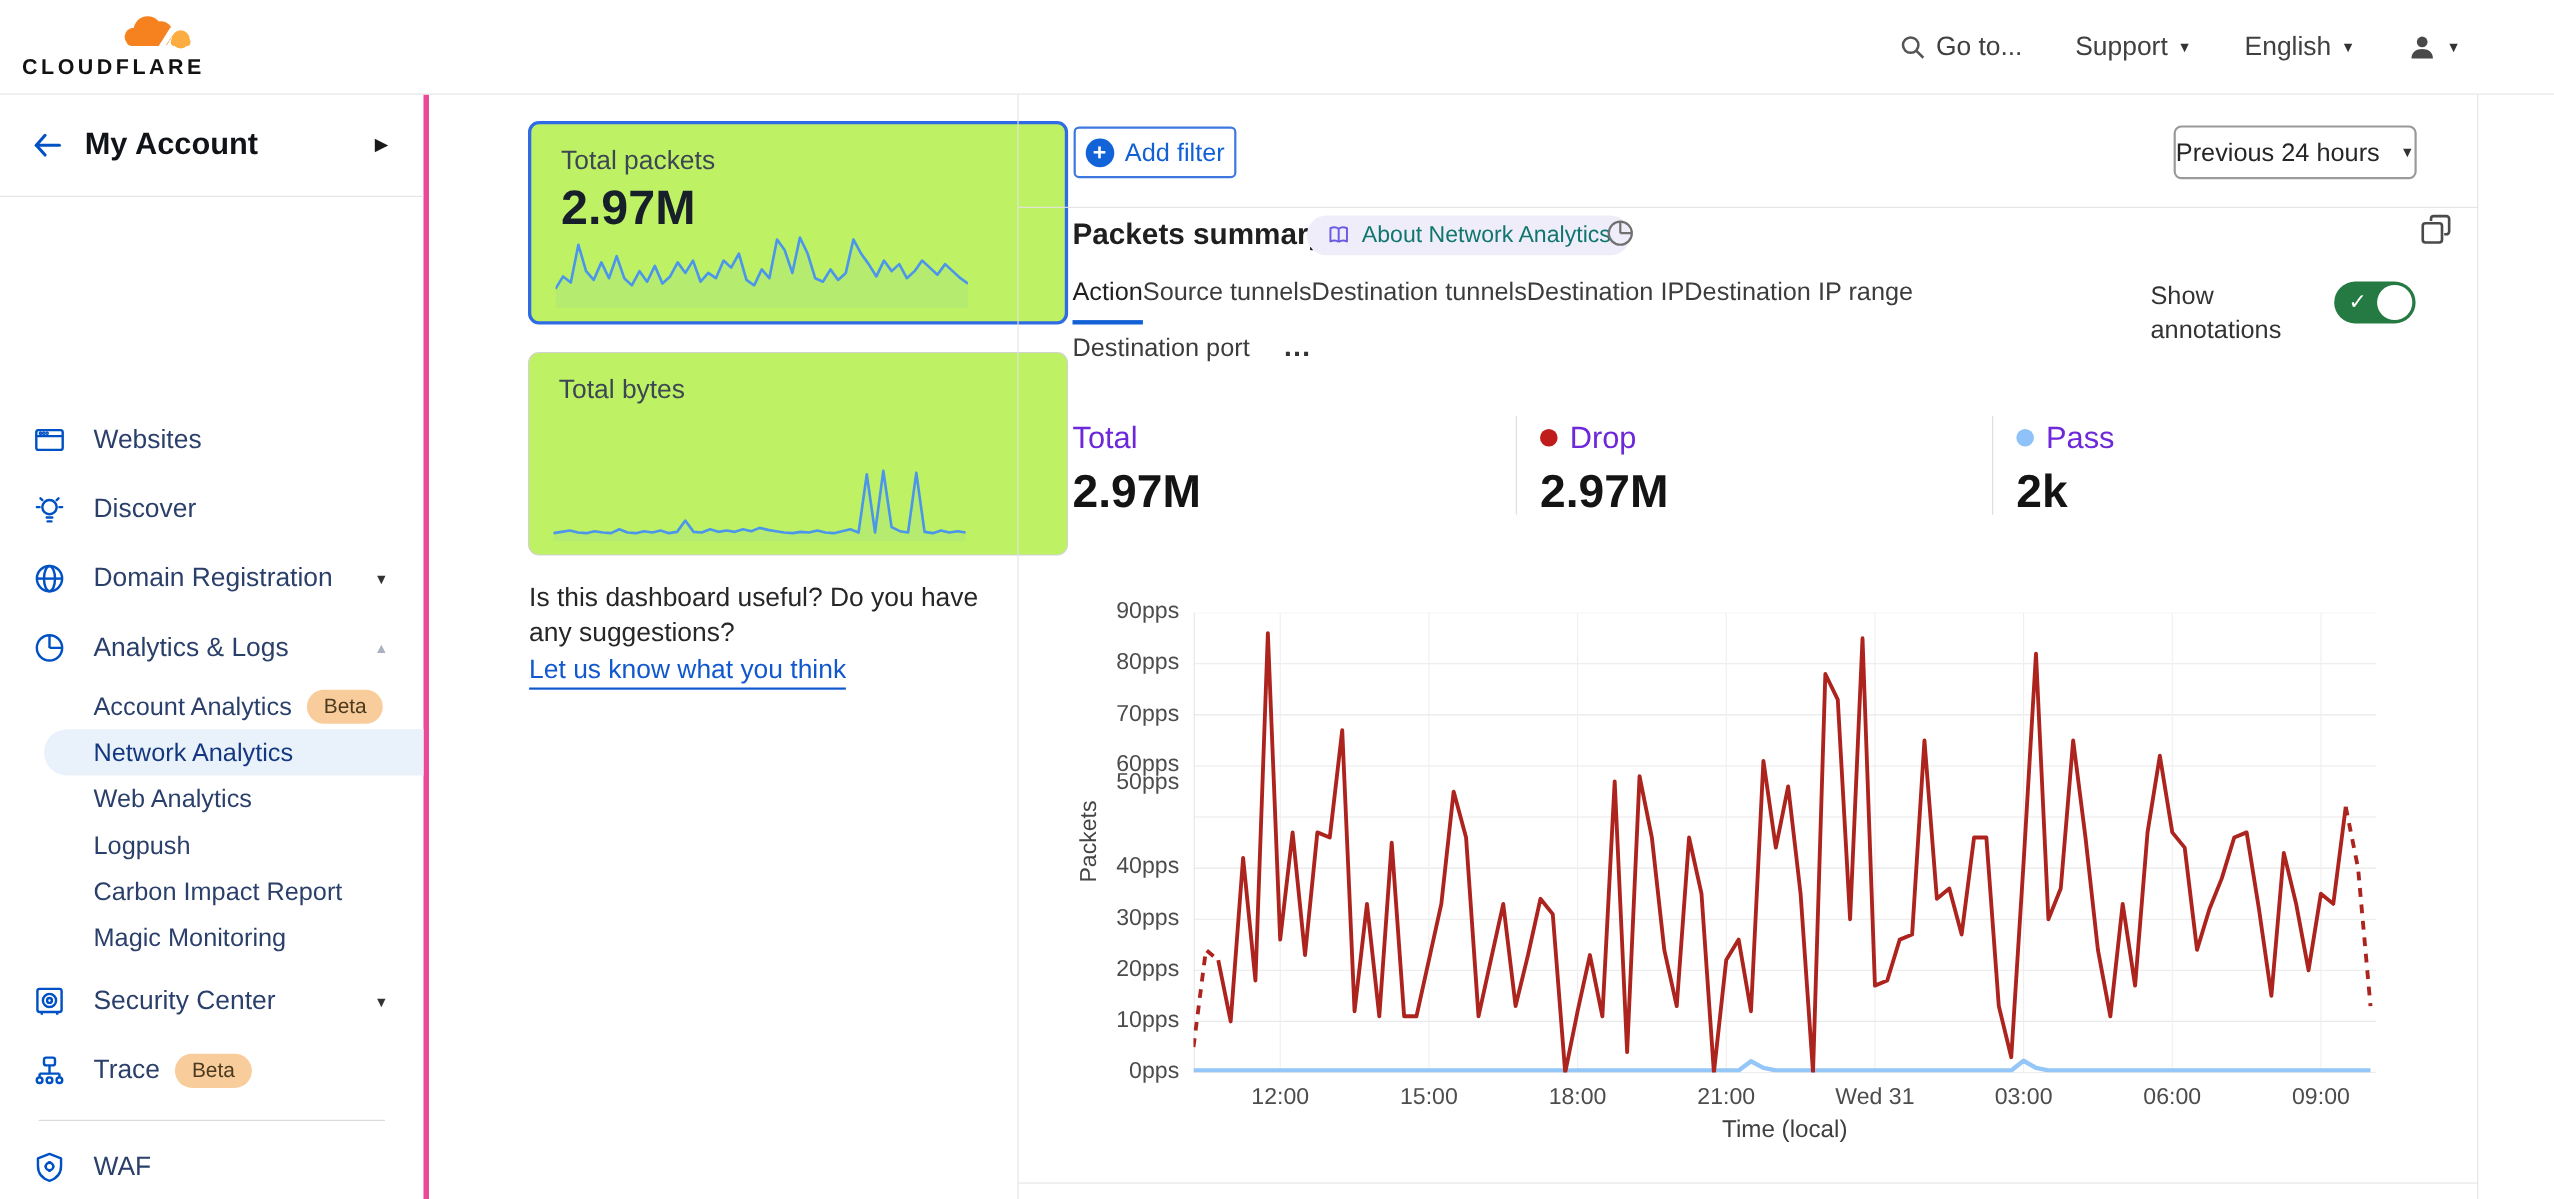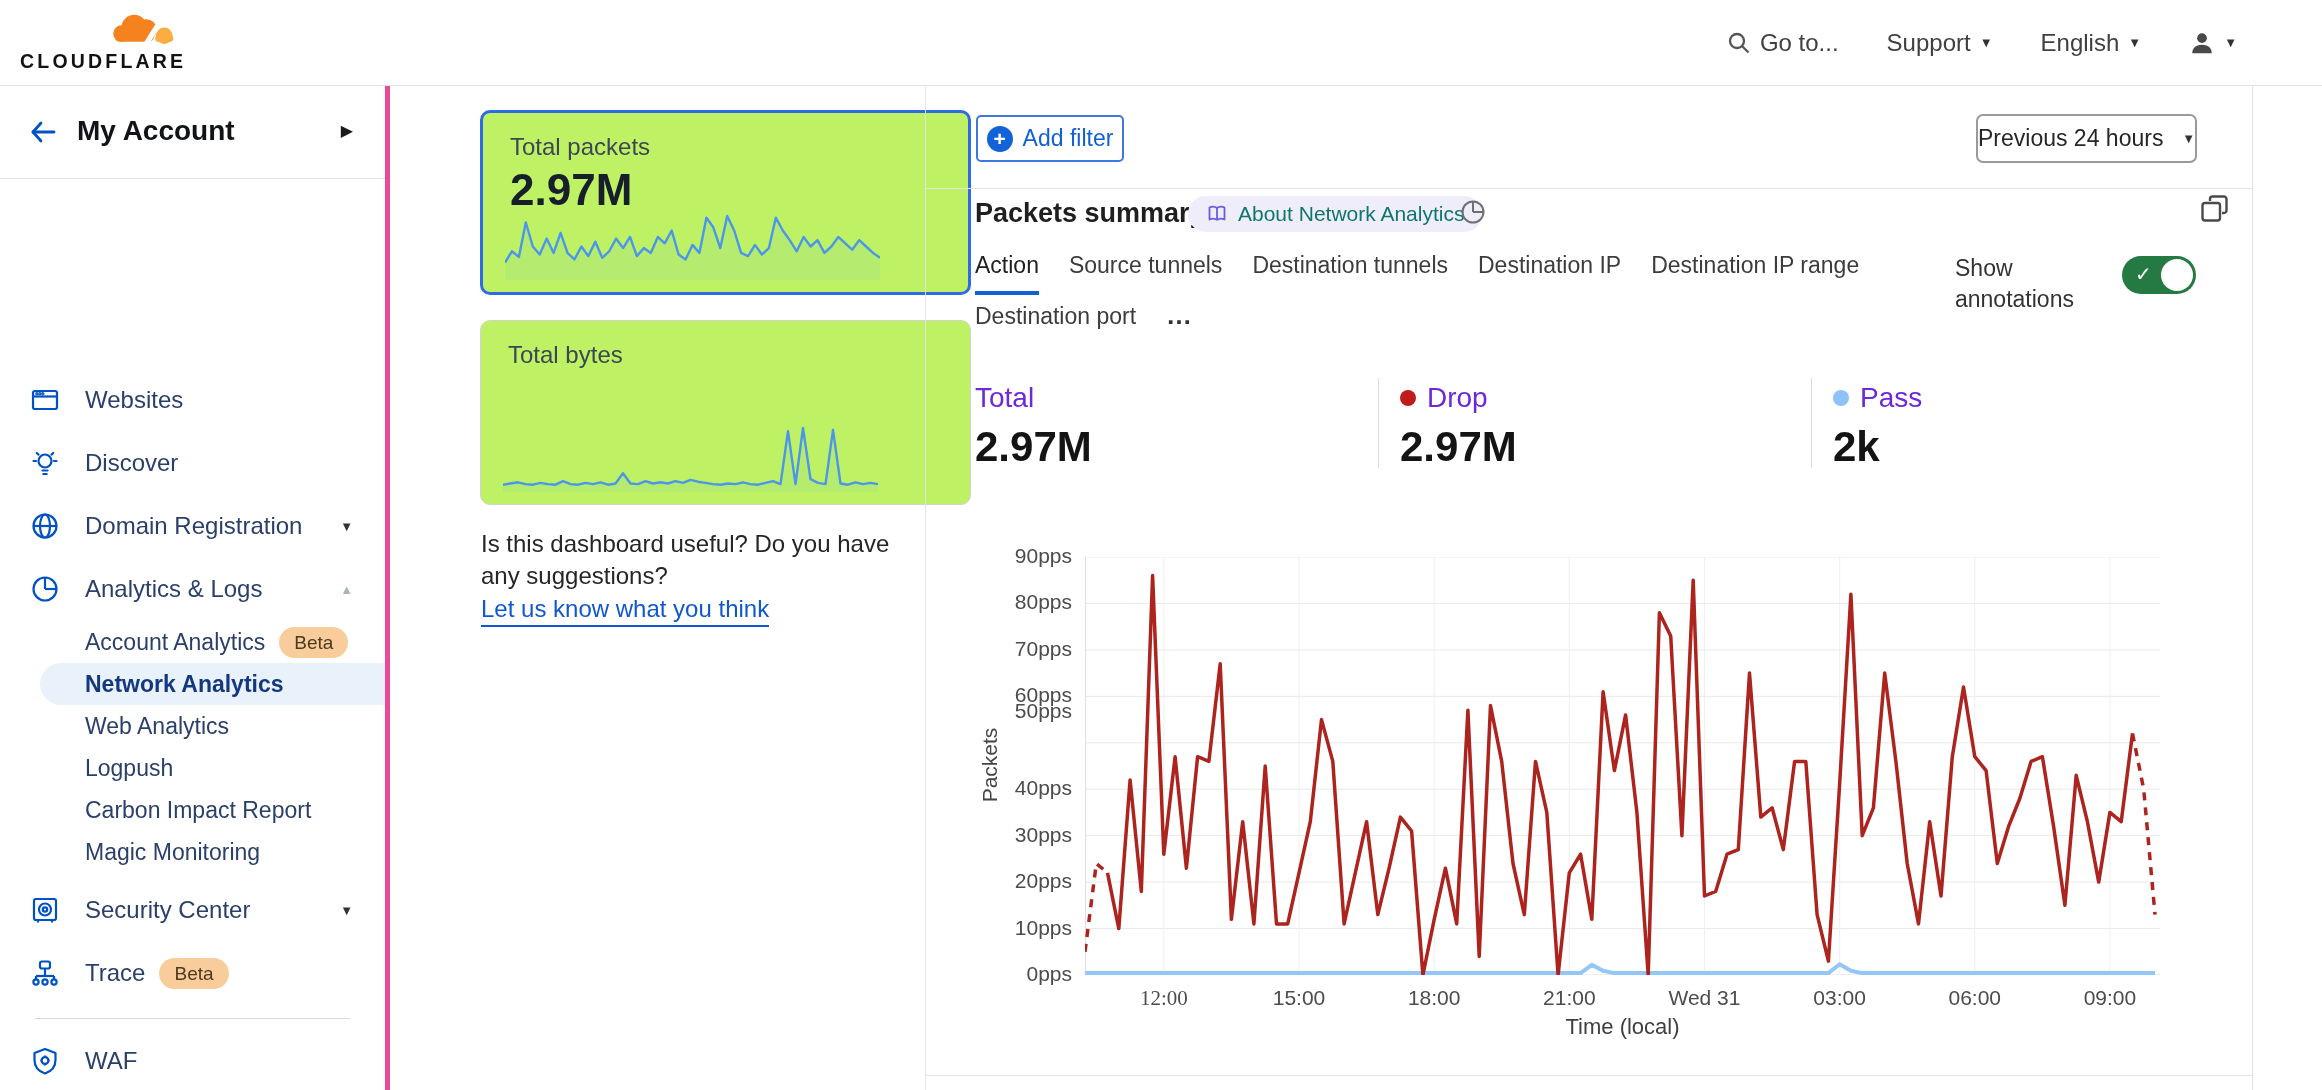--- a/index.html
+++ b/index.html
@@ -18,21 +18,21 @@
   .acct-row{position:relative;height:93px;border-bottom:1px solid #e3e3e3}
   .back-arrow{position:absolute;left:26px;top:30px;cursor:pointer}
   .acct-title{position:absolute;left:77px;top:30px;font-size:28px;font-weight:700;color:#101418}
   .acct-caret{position:absolute;right:32px;top:36px;font-size:16px;color:#1a1a1a;cursor:pointer}
   .nav-item{position:absolute;left:0;width:100%;height:62px;display:flex;align-items:center;padding-left:85px;box-sizing:border-box;cursor:pointer}
   .nav-item .ico{position:absolute;left:30px;top:50%;margin-top:-15px;width:30px;height:30px}
   .nav-item .lbl{font-size:24px;color:#2a3f6a}
   .nav-item .caret{position:absolute;right:32px}
   .sub-item{height:42px;z-index:2}
   .sub-item .lbl{font-size:23px;color:#2a3f6a}
-  .sub-item.active .lbl{font-weight:700;color:#14387f}
+  .sub-item.active .lbl{font-weight:400;color:#14387f}
   .active-pill{position:absolute;left:40px;right:0;top:484px;height:42px;background:#e9f1fb;border-radius:24px 0 0 24px;z-index:1}
   .beta{background:#f9cd9b;color:#4c3a20;font-size:19px;line-height:1;padding:6px 15px;border-radius:999px;margin-left:14px}
   .side-div{position:absolute;left:35px;right:35px;height:1px;background:#d9d9d9}
   .caret-grey{color:#a9b2c0}
   
   .mini-card{position:absolute;left:480px;width:491px;height:185px;border-radius:10px;box-sizing:border-box;background:#bef264;cursor:pointer}
   .mini-card.selected{border:3px solid #2f6be4}
   .mini-card.plain{border:1.5px solid #d2d2d2}
   .mini-title{position:absolute;left:27px;top:20px;font-size:24px;color:#3d4754}
   .mini-value{position:absolute;left:27px;top:52px;font-size:44px;font-weight:700;color:#17202a}
@@ -43,21 +43,21 @@
   .vline{position:absolute;top:85px;bottom:0;width:1px;background:#e3e3e3}
   .hline{position:absolute;height:1px;background:#e3e3e3}
   .add-filter{position:absolute;left:976px;top:115px;width:148px;height:47px;box-sizing:border-box;border:2px solid #3e78de;border-radius:5px;background:#fff;display:flex;align-items:center;justify-content:center;gap:10px;font-size:23px;color:#1160d6;cursor:pointer}
   .plus-circle{width:26px;height:26px;border-radius:50%;background:#1363d8;color:#fff;font-size:21px;font-weight:700;line-height:26px;text-align:center}
   .time-range{position:absolute;left:1976px;top:114px;width:221px;height:49px;box-sizing:border-box;border:2px solid #9a9a9a;border-radius:7px;background:#fff;display:flex;align-items:center;justify-content:space-between;gap:13px;font-size:23px;color:#262626;cursor:pointer}
   .panel-title{position:absolute;left:975px;top:198px;font-size:27px;font-weight:700;color:#1f1f1f}
   .about-pill{position:absolute;left:1188px;top:196px;height:36px;border-radius:18px;background:#f0edfb;display:flex;align-items:center;gap:10px;padding:0 18px;cursor:pointer}
   .about-pill span{font-size:21px;color:#0f766e}
   .pie-grey{position:absolute;left:1458px;top:197px;cursor:pointer}
   .copy-ic{position:absolute;left:2198px;top:192px;cursor:pointer}
-  .tabs-row{position:absolute;left:975px;top:252px;display:flex;gap:30px}
+  .tabs-row{position:absolute;left:975px;top:252px;display:flex;}
   .tabs-row2{position:absolute;left:975px;top:303px;display:flex;gap:30px;align-items:center}
   .tab{font-size:23px;color:#3c3c3c;padding-bottom:12px;cursor:pointer;white-space:nowrap}
   .tab.active{border-bottom:4px solid #1160d6;color:#202020}
   .tab-more{font-size:26px;font-weight:800;color:#333;letter-spacing:2px;margin-top:-14px;cursor:pointer}
   .show-anno{position:absolute;left:1955px;top:253px;width:130px;font-size:23px;color:#333;line-height:31px}
   .toggle{position:absolute;left:2122px;top:256px;width:74px;height:38px;border-radius:19px;background:#257a43;cursor:pointer}
   .toggle .knob{position:absolute;right:3px;top:3px;width:32px;height:32px;border-radius:50%;background:#fff}
   .toggle .tick{position:absolute;left:13px;top:6px;color:#fff;font-size:20px;font-weight:700}
   .stat{position:absolute;top:382px}
   .stat-label{font-size:28px;color:#6d28d9;display:flex;align-items:center;gap:11px}
@@ -366,21 +366,21 @@
       <div class="axis-lab ylab" style="left: 952px; top: 869.111px;">20pps</div>
       <div class="axis-lab ylab" style="left: 952px; top: 822.667px;">30pps</div>
       <div class="axis-lab ylab" style="left: 952px; top: 776.222px;">40pps</div>
       <div class="axis-lab ylab" style="left: 952px; top: 699px;">50pps</div>
       <div class="axis-lab ylab" style="left: 952px; top: 683.333px;">60pps</div>
       <div class="axis-lab ylab" style="left: 952px; top: 636.889px;">70pps</div>
       <div class="axis-lab ylab" style="left: 952px; top: 590.444px;">80pps</div>
       <div class="axis-lab ylab" style="left: 952px; top: 544px;">90pps</div>
     </div>
   <div id="x-axis-labels">
-      <div class="axis-lab xlab" style="left: 1108.84px; top: 986px; font-family: Liberation Serif, serif;">12:00</div>
+      <div class="axis-lab xlab" style="left: 1108.84px; top: 986px;">12:00</div>
       <div class="axis-lab xlab" style="left: 1244px; top: 986px;">15:00</div>
       <div class="axis-lab xlab" style="left: 1379.16px; top: 986px;">18:00</div>
       <div class="axis-lab xlab" style="left: 1514.32px; top: 986px;">21:00</div>
       <div class="axis-lab xlab" style="left: 1649.47px; top: 986px;">Wed 31</div>
       <div class="axis-lab xlab" style="left: 1784.63px; top: 986px;">03:00</div>
       <div class="axis-lab xlab" style="left: 1919.79px; top: 986px;">06:00</div>
       <div class="axis-lab xlab" style="left: 2054.95px; top: 986px;">09:00</div>
     </div>
   <div class="packets-lab">Packets</div>
   <div class="timelocal-lab">Time (local)</div>

